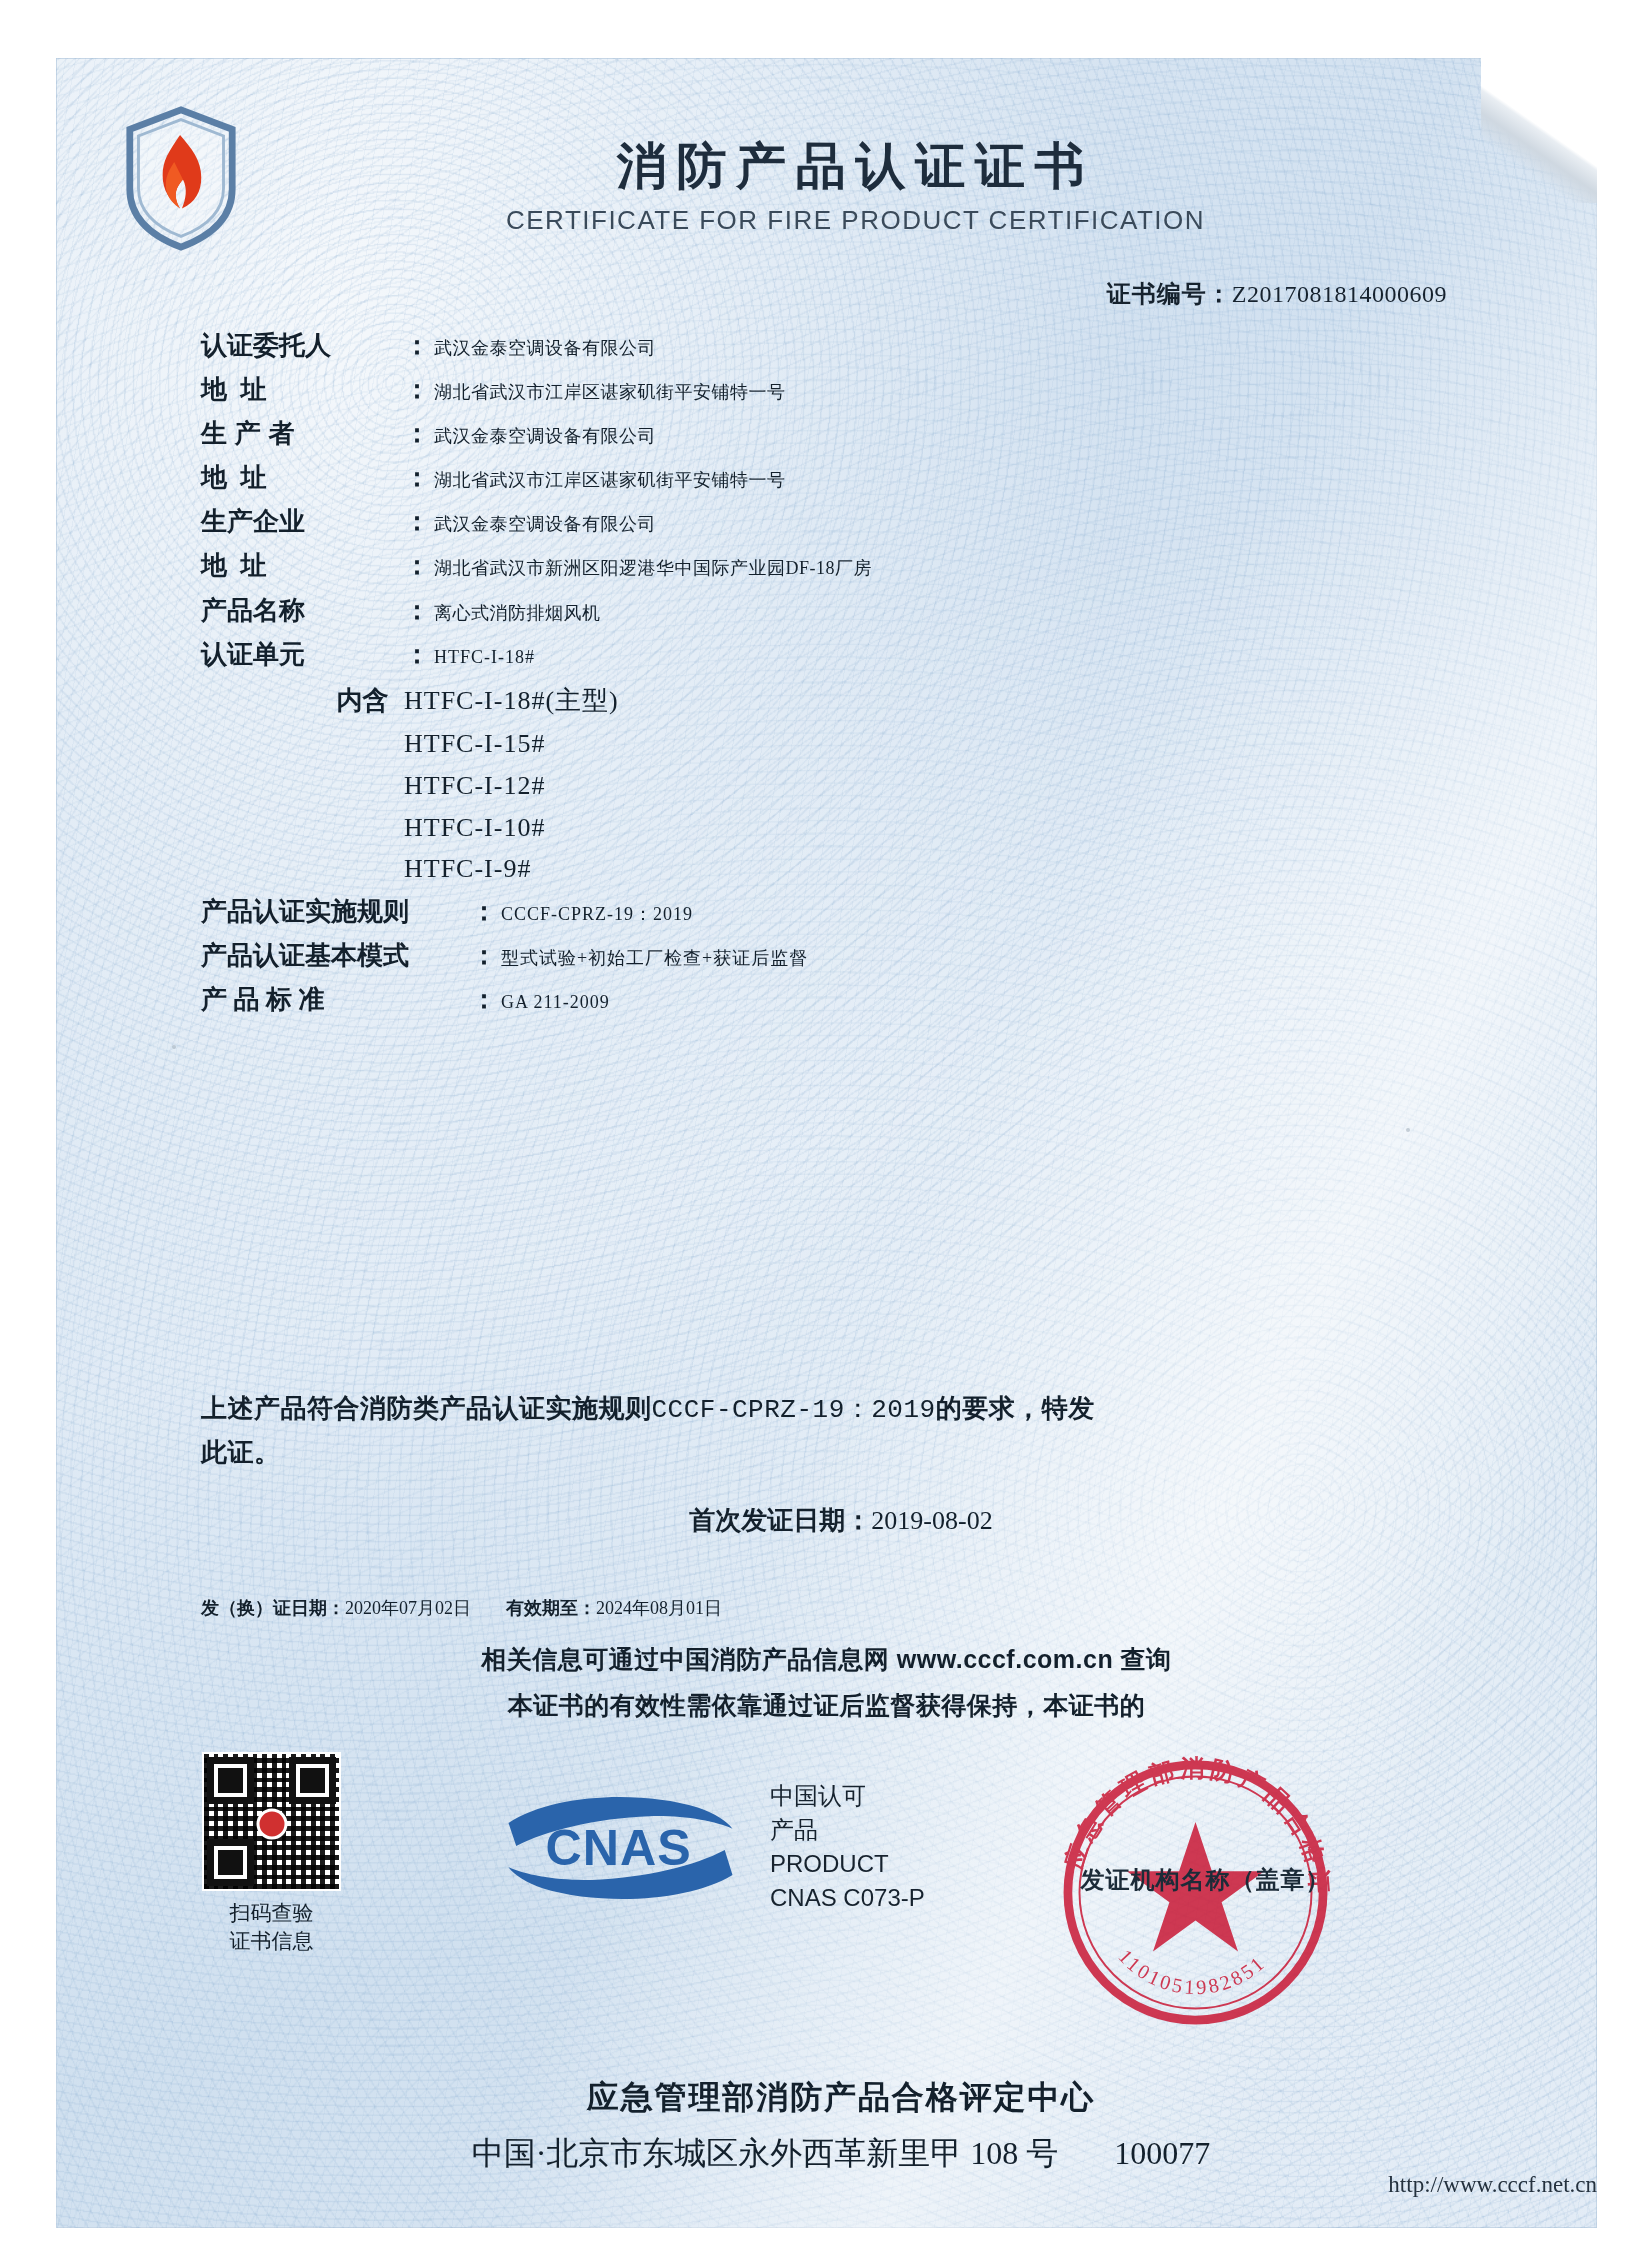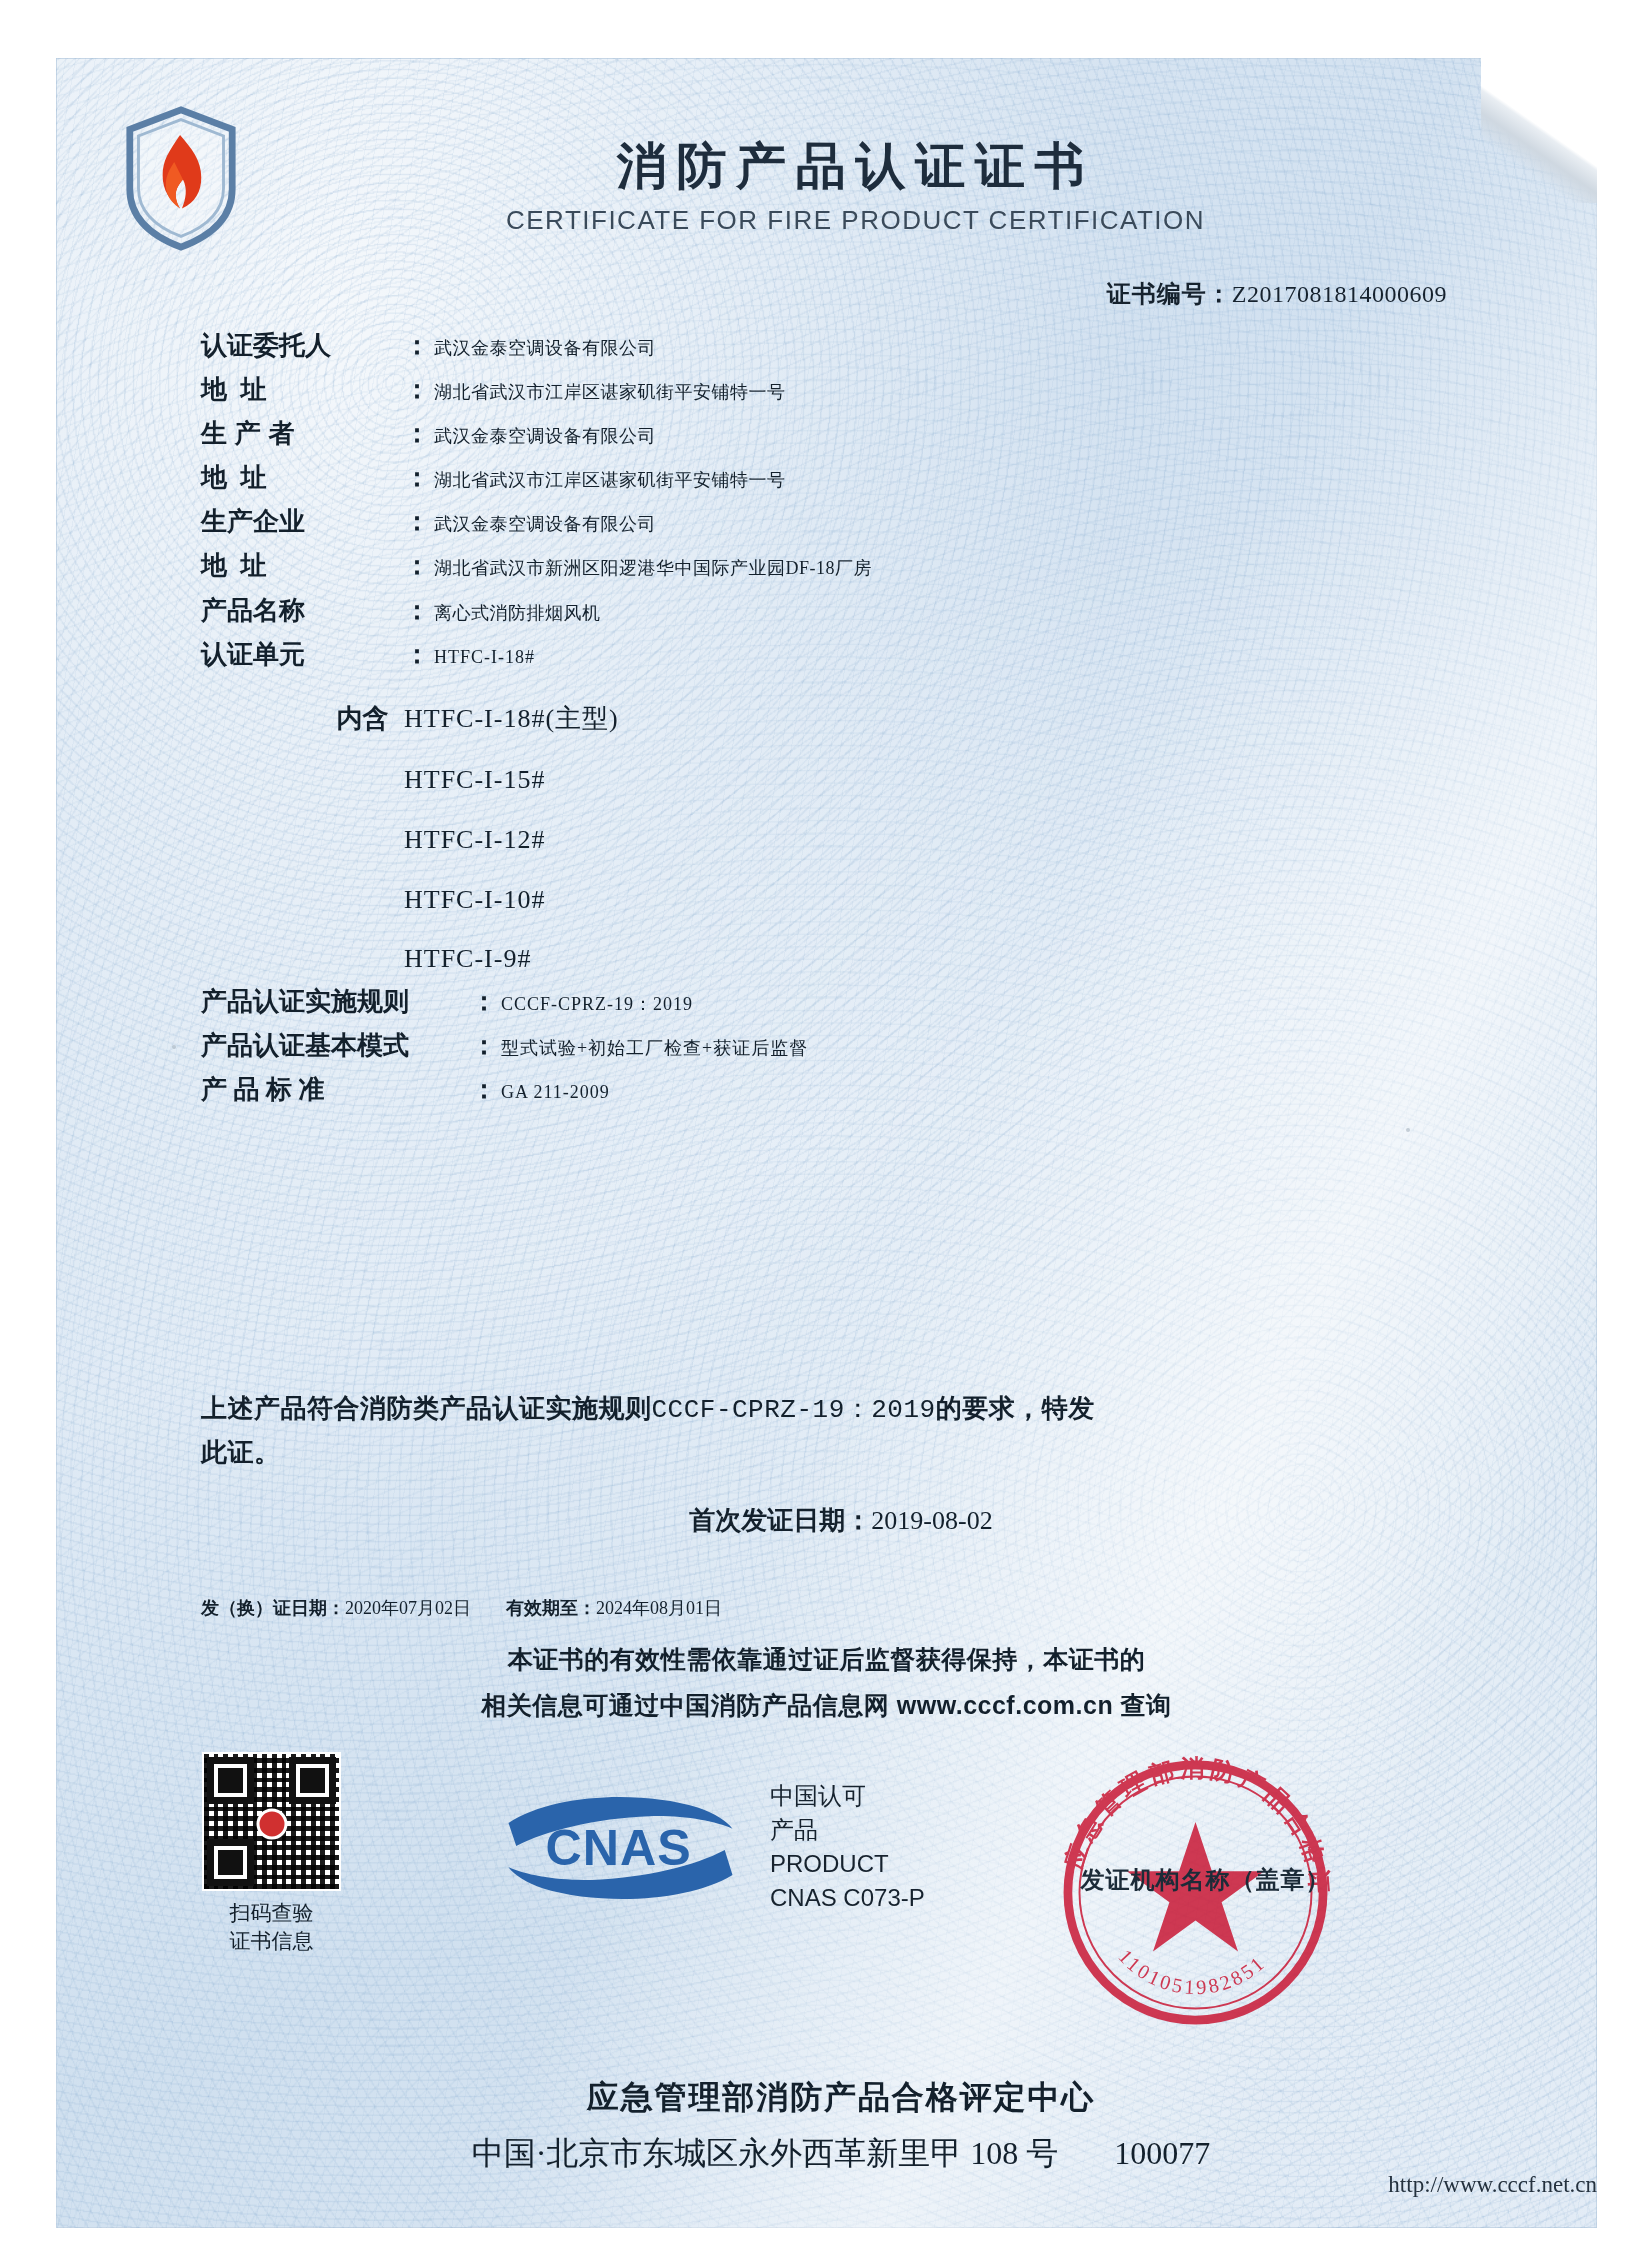--- a/index.html
+++ b/index.html
@@ -176,21 +176,20 @@
     flex: 0 0 203px;
     text-align: right;
     padding-right: 15.4px;
     box-sizing: border-box;
     white-space: nowrap;
   }
   .sub-row .val2 {
     font-size: 26px;
     color: #13202c;
     letter-spacing: 1px;
-    margin-top: 18px;
   }
 
   .rule-row .lbl { width: 270px; flex: 0 0 270px; }
   .rule-row .val { letter-spacing: 1px; }
 
   
   .statement {
     position: absolute;
     left: 145px;
     top: 1330px;
@@ -494,22 +493,22 @@
 
       <div class="first-issue">
         <b>首次发证日期：</b><span>2019-08-02</span>
       </div>
 
       <div class="dates">
         <b>发（换）证日期：</b><span>2020年07月02日</span><span class="gap"></span><b>有效期至：</b><span>2024年08月01日</span>
       </div>
 
       <div class="validity">
+        <div>相关信息可通过中国消防产品信息网 www.cccf.com.cn 查询</div>
         <div>本证书的有效性需依靠通过证后监督获得保持，本证书的</div>
-        <div>相关信息可通过中国消防产品信息网 www.cccf.com.cn 查询</div>
       </div>
 
       <div class="qr-wrap">
         <div class="qr">
           <span class="fp tl">
               <i></i>
             </span>
           <span class="fp tr">
               <i></i>
             </span>

